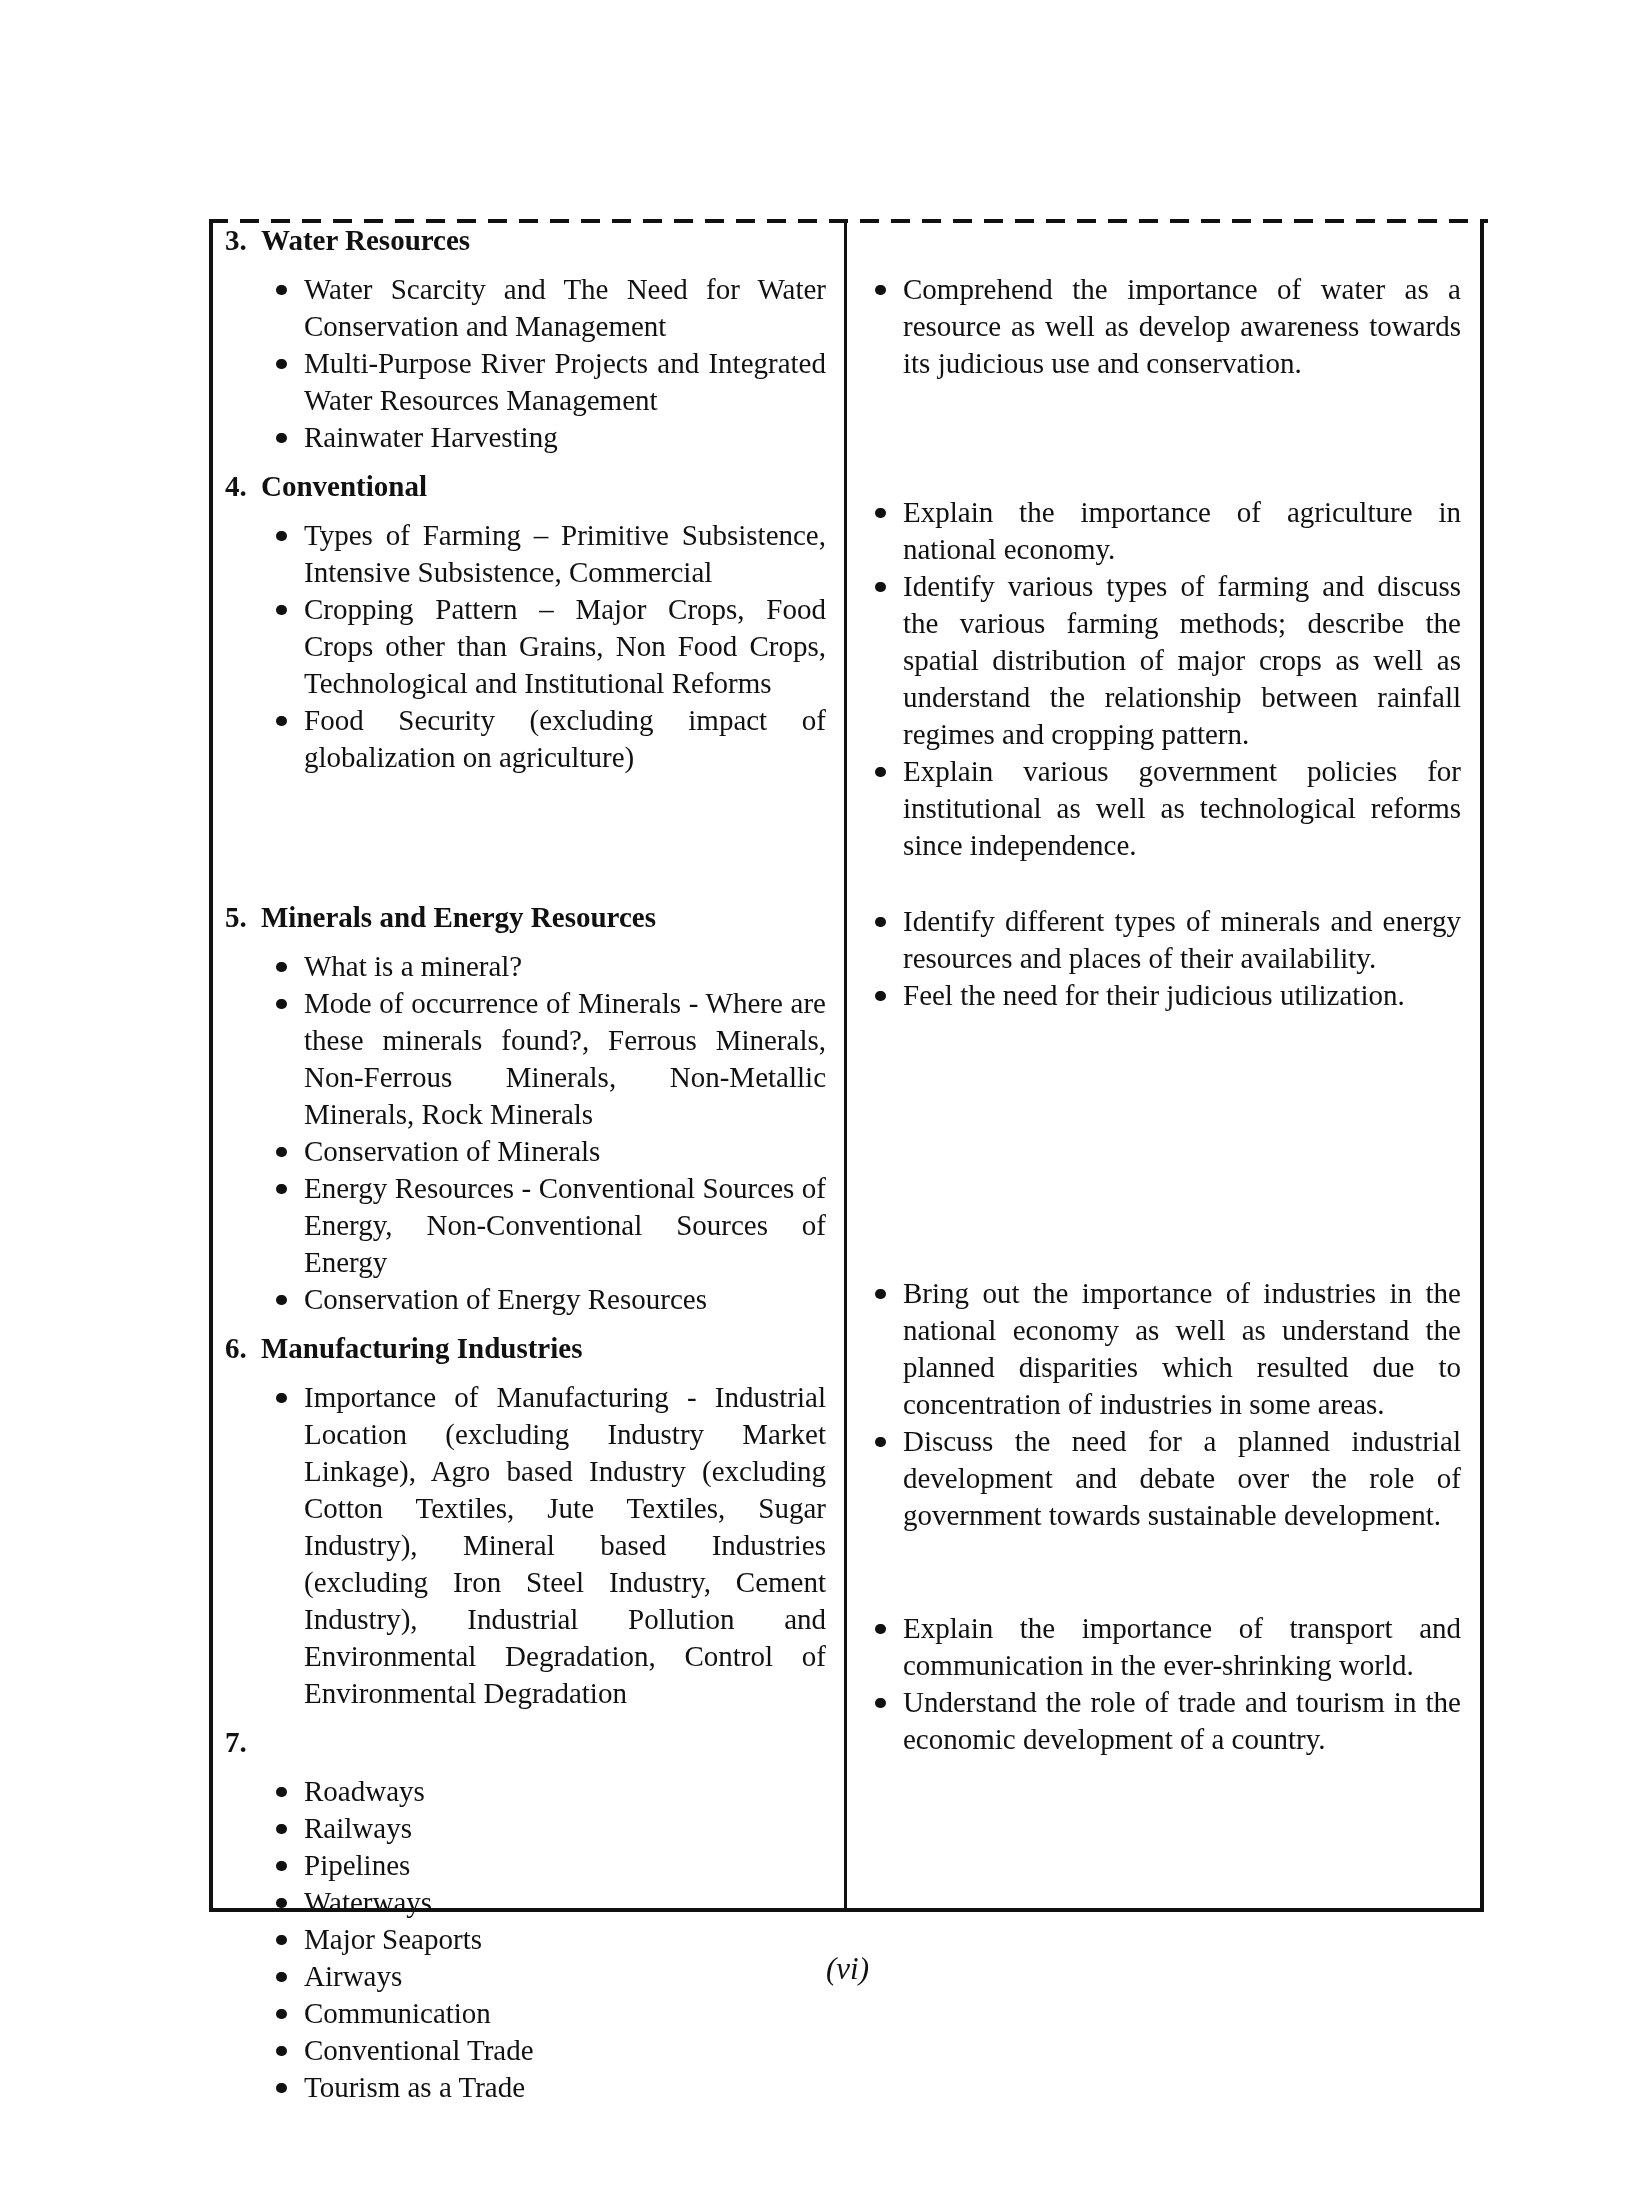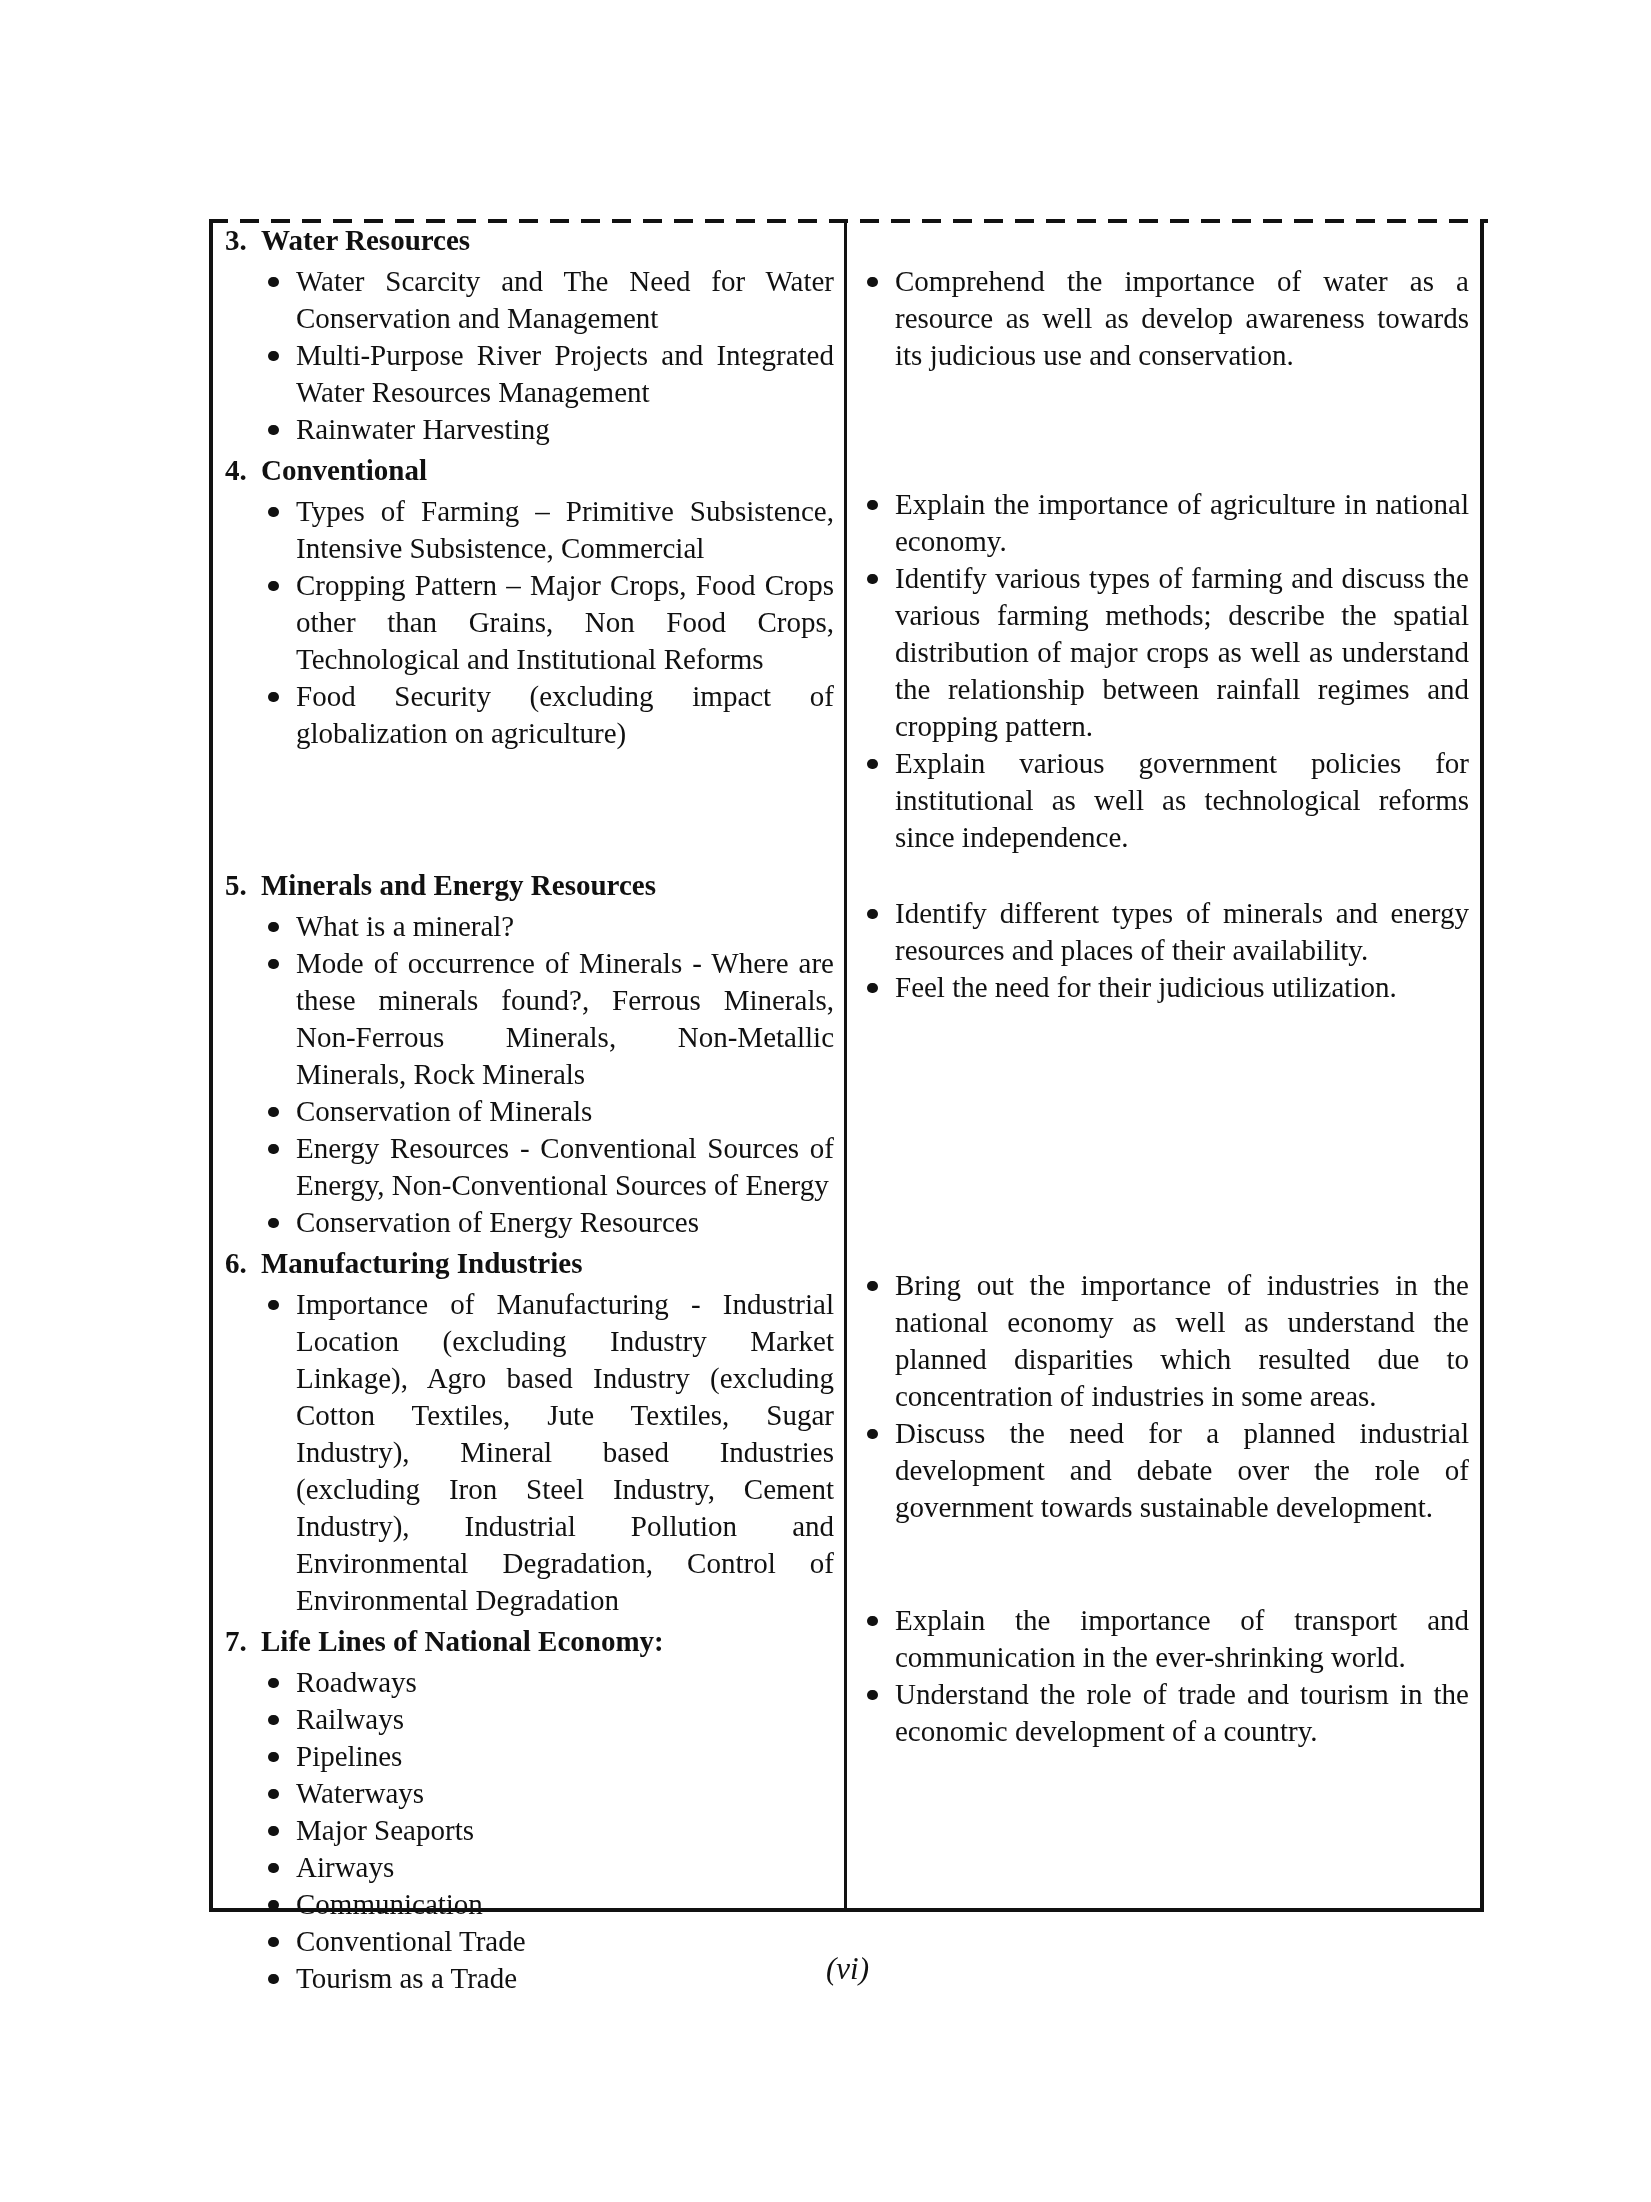--- a/index.html
+++ b/index.html
@@ -10,21 +10,21 @@
            border-bottom: 4.3px solid #111; }
   .dash-top { position: absolute; left: 209px; top: 219px; width: 1279px; height: 4.3px;
               background: repeating-linear-gradient(90deg, #111 0 19px, transparent 19px 31px); }
   .divider { position: absolute; left: 844px; top: 220px; width: 3.4px; height: 1692px; background: #111; }
   .col { position: absolute; top: 222px; font-size: 29px; line-height: 37px; }
   .col.left { left: 225px; width: 613px; }
   .col.right { left: 860px; width: 613px; }
   .unit { margin: 0; }
   .heading { font-weight: bold; display: flex; }
   .heading .num { width: 36px; flex: none; }
-  ul.bul { list-style: none; margin: 4px; padding: 0; }
+  ul.bul { list-style: none; margin: 12px; padding: 0; }
   ul.bul li { position: relative; padding-left: 31px; text-align: justify; }
   .col.left ul.bul li { margin-left: 36px; }
   ul.bul li .dot { position: absolute; left: 3.4px; top: 13.8px; width: 10.3px; height: 10.3px;
                    border-radius: 50%; background: #111; }
   .spacer { height: 37px; }
   .pagenum { position: absolute; top: 1951px; left: 0; width: 1695px; text-align: center;
              font-size: 31px; font-style: italic; }
 </style>
 </head>
 <body>
@@ -82,21 +82,20 @@
       <span>Manufacturing Industries</span>
     </div>
     <ul class="bul">
       <li><span class="dot"></span><span>Importance of Manufacturing - Industrial Location (excluding Industry Market Linkage), Agro based Industry (excluding Cotton Textiles, Jute Textiles, Sugar Industry), Mineral based Industries (excluding Iron Steel Industry, Cement Industry), Industrial Pollution and Environmental Degradation, Control of Environmental Degradation</span></li>
     </ul>
   </div>
 
   <div class="unit">
     <div class="heading">
       <span class="num">7.</span>
-      <span>Life Lines of National Economy:</span>
     </div>
     <ul class="bul">
       <li><span class="dot"></span><span>Roadways</span></li>
       <li><span class="dot"></span><span>Railways</span></li>
       <li><span class="dot"></span><span>Pipelines</span></li>
       <li><span class="dot"></span><span>Waterways</span></li>
       <li><span class="dot"></span><span>Major Seaports</span></li>
       <li><span class="dot"></span><span>Airways</span></li>
       <li><span class="dot"></span><span>Communication</span></li>
       <li><span class="dot"></span><span>Conventional Trade</span></li>

